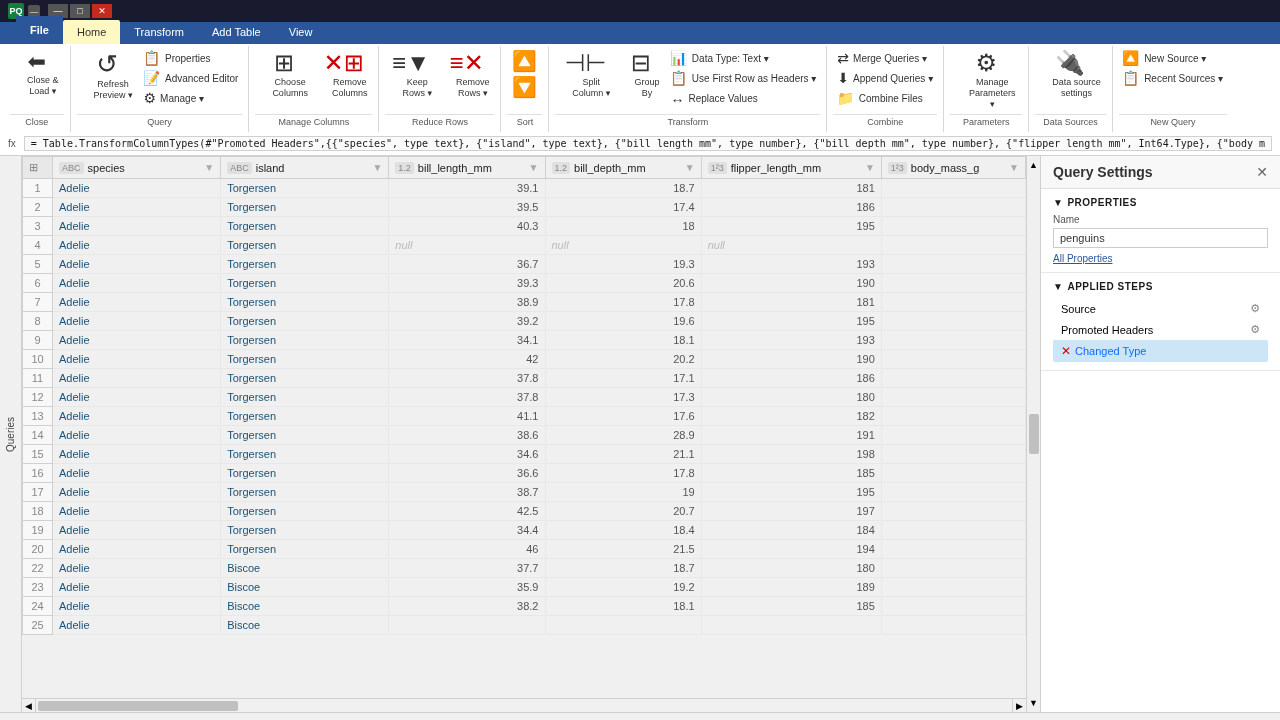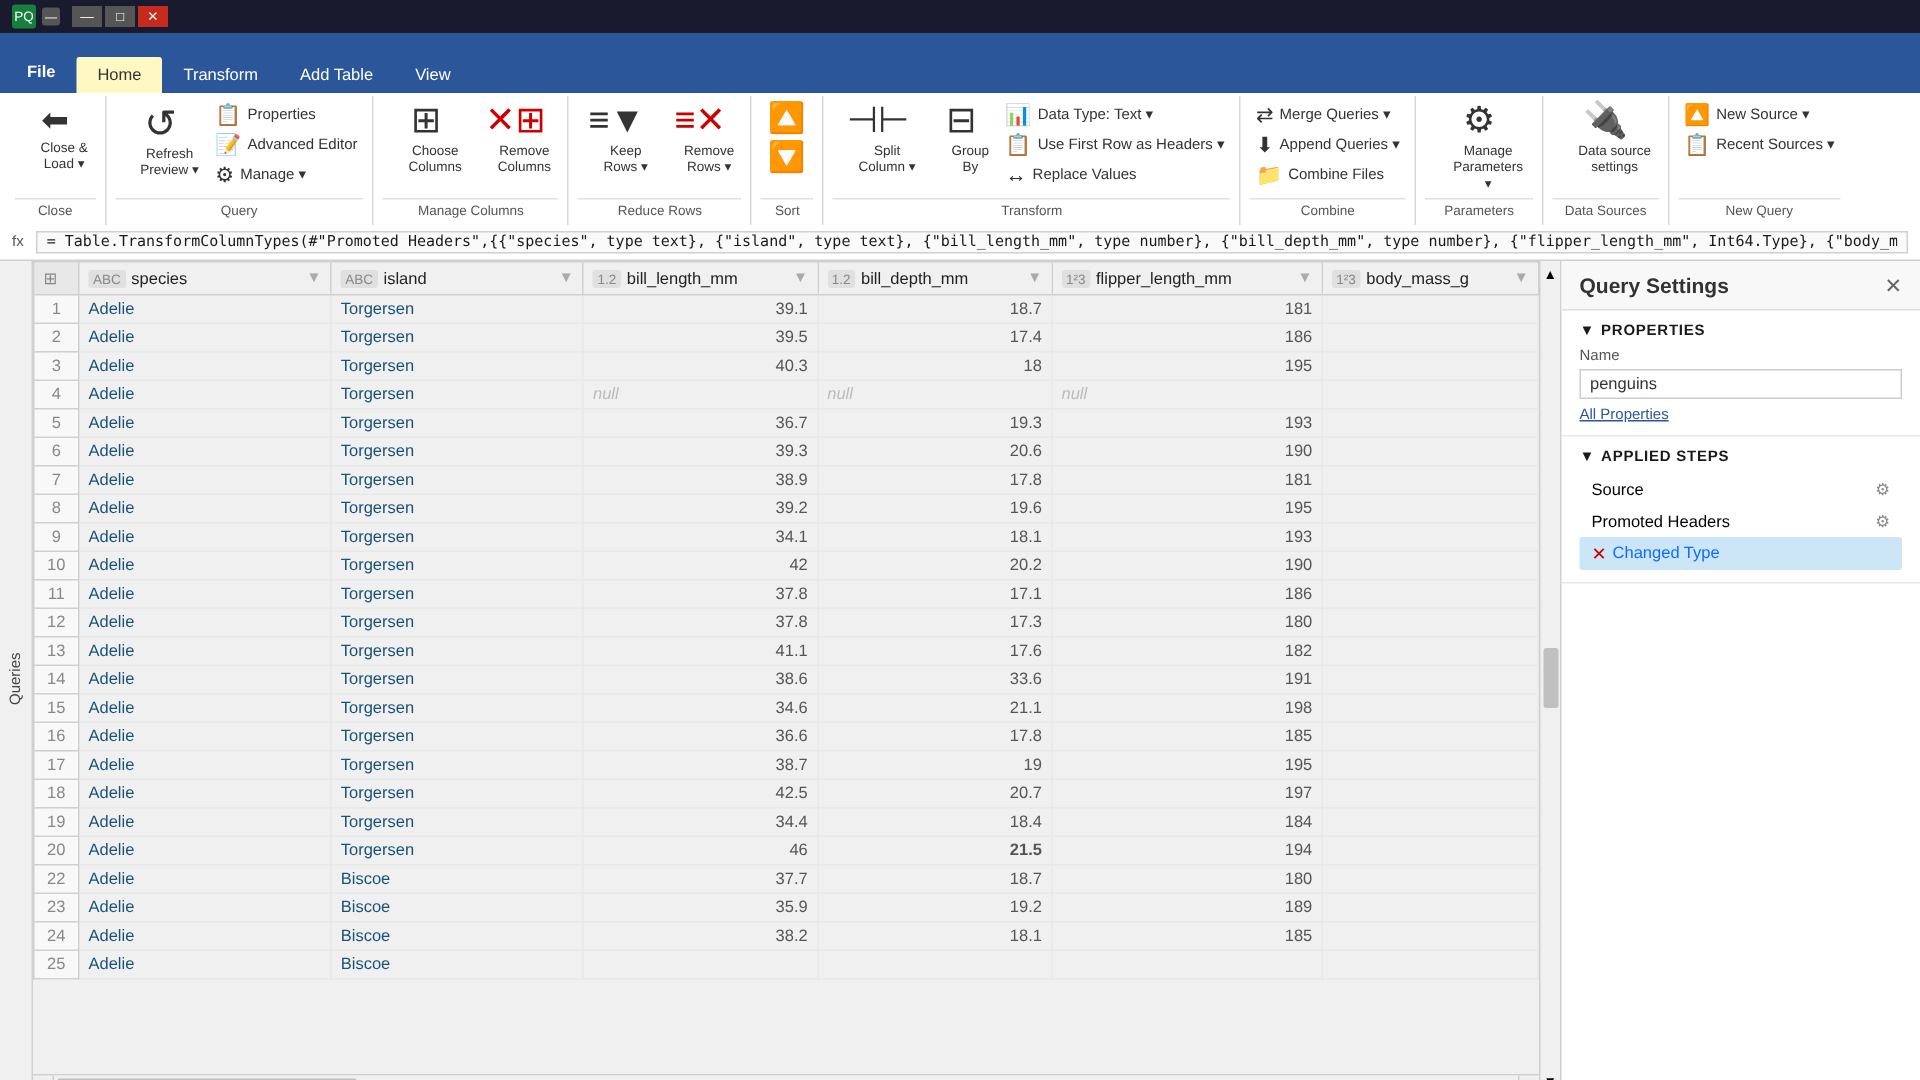--- a/index.html
+++ b/index.html
@@ -19,23 +19,23 @@
     .title-bar-icon { width: 16px; height: 16px; background: #555; border-radius: 2px; display: flex; align-items: center; justify-content: center; font-size: 8px; color: white; }
     .title-bar-title { flex: 1; text-align: center; }
     .title-bar-controls { display: flex; gap: 2px; }
     .title-bar-btn { width: 20px; height: 14px; background: #555; display: flex; align-items: center; justify-content: center; font-size: 9px; color: white; cursor: pointer; }
     .title-bar-btn.close { background: #c42b1c; }
 
     
     .ribbon-tabs {
       display: flex;
       background: #2b579a;
-      height: 40px;
+      height: 22px;
       align-items: flex-end;
-      padding-left: 4px;
+      padding-left: 16px;
     }
     .ribbon-tab {
       padding: 4px 14px;
       color: white;
       font-size: 11px;
       cursor: pointer;
       height: 24px;
       display: flex;
       align-items: center;
       border-radius: 2px 2px 0 0;
@@ -404,21 +404,21 @@
       background: #c0c0c0;
       border-radius: 2px;
       margin: 2px;
     }
   </style>
 </head>
 <body>
 
 <div class="title-bar">
   <div class="title-bar-icons">
-    <div class="title-bar-icon" style="background:#15803d; font-size:9px; font-weight:normal;">PQ</div>
+    <div class="title-bar-icon" style="background:#15803d; font-size:9px; font-weight:bold;">PQ</div>
     <div class="title-bar-icon" style="width:12px;height:12px;">—</div>
   </div>
   <div class="title-bar-controls">
     <div class="title-bar-btn">—</div>
     <div class="title-bar-btn">□</div>
     <div class="title-bar-btn close">✕</div>
   </div>
 </div>
 
 <div class="ribbon-tabs">
@@ -775,21 +775,21 @@
                 <td style="text-align: right; color: rgb(85, 85, 85);">41.1</td>
                 <td style="text-align: right; color: rgb(85, 85, 85);">17.6</td>
                 <td style="text-align: right; color: rgb(85, 85, 85);">182</td>
                 <td style="text-align: right; color: rgb(85, 85, 85);"></td>
               </tr>
               <tr>
                 <td class="row-num">14</td>
                 <td style="text-align: left;"><span class="text-val">Adelie</span></td>
                 <td style="text-align: left;"><span class="text-val">Torgersen</span></td>
                 <td style="text-align: right; color: rgb(85, 85, 85);">38.6</td>
-                <td style="text-align: right; color: rgb(85, 85, 85);">33.6</td>
+                <td style="text-align: right; color: rgb(85, 85, 85);">28.9</td>
                 <td style="text-align: right; color: rgb(85, 85, 85);">191</td>
                 <td style="text-align: right; color: rgb(85, 85, 85);"></td>
               </tr>
               <tr>
                 <td class="row-num">15</td>
                 <td style="text-align: left;"><span class="text-val">Adelie</span></td>
                 <td style="text-align: left;"><span class="text-val">Torgersen</span></td>
                 <td style="text-align: right; color: rgb(85, 85, 85);">34.6</td>
                 <td style="text-align: right; color: rgb(85, 85, 85);">21.1</td>
                 <td style="text-align: right; color: rgb(85, 85, 85);">198</td>
@@ -829,21 +829,21 @@
                 <td style="text-align: right; color: rgb(85, 85, 85);">34.4</td>
                 <td style="text-align: right; color: rgb(85, 85, 85);">18.4</td>
                 <td style="text-align: right; color: rgb(85, 85, 85);">184</td>
                 <td style="text-align: right; color: rgb(85, 85, 85);"></td>
               </tr>
               <tr>
                 <td class="row-num">20</td>
                 <td style="text-align: left;"><span class="text-val">Adelie</span></td>
                 <td style="text-align: left;"><span class="text-val">Torgersen</span></td>
                 <td style="text-align: right; color: rgb(85, 85, 85);">46</td>
-                <td style="text-align: right; color: rgb(85, 85, 85); font-weight: bold;">21.5</td>
+                <td style="text-align: right; color: rgb(85, 85, 85);">21.5</td>
                 <td style="text-align: right; color: rgb(85, 85, 85);">194</td>
                 <td style="text-align: right; color: rgb(85, 85, 85);"></td>
               </tr>
               <tr>
                 <td class="row-num">22</td>
                 <td style="text-align: left;"><span class="text-val">Adelie</span></td>
                 <td style="text-align: left;"><span class="text-val">Biscoe</span></td>
                 <td style="text-align: right; color: rgb(85, 85, 85);">37.7</td>
                 <td style="text-align: right; color: rgb(85, 85, 85);">18.7</td>
                 <td style="text-align: right; color: rgb(85, 85, 85);">180</td>

